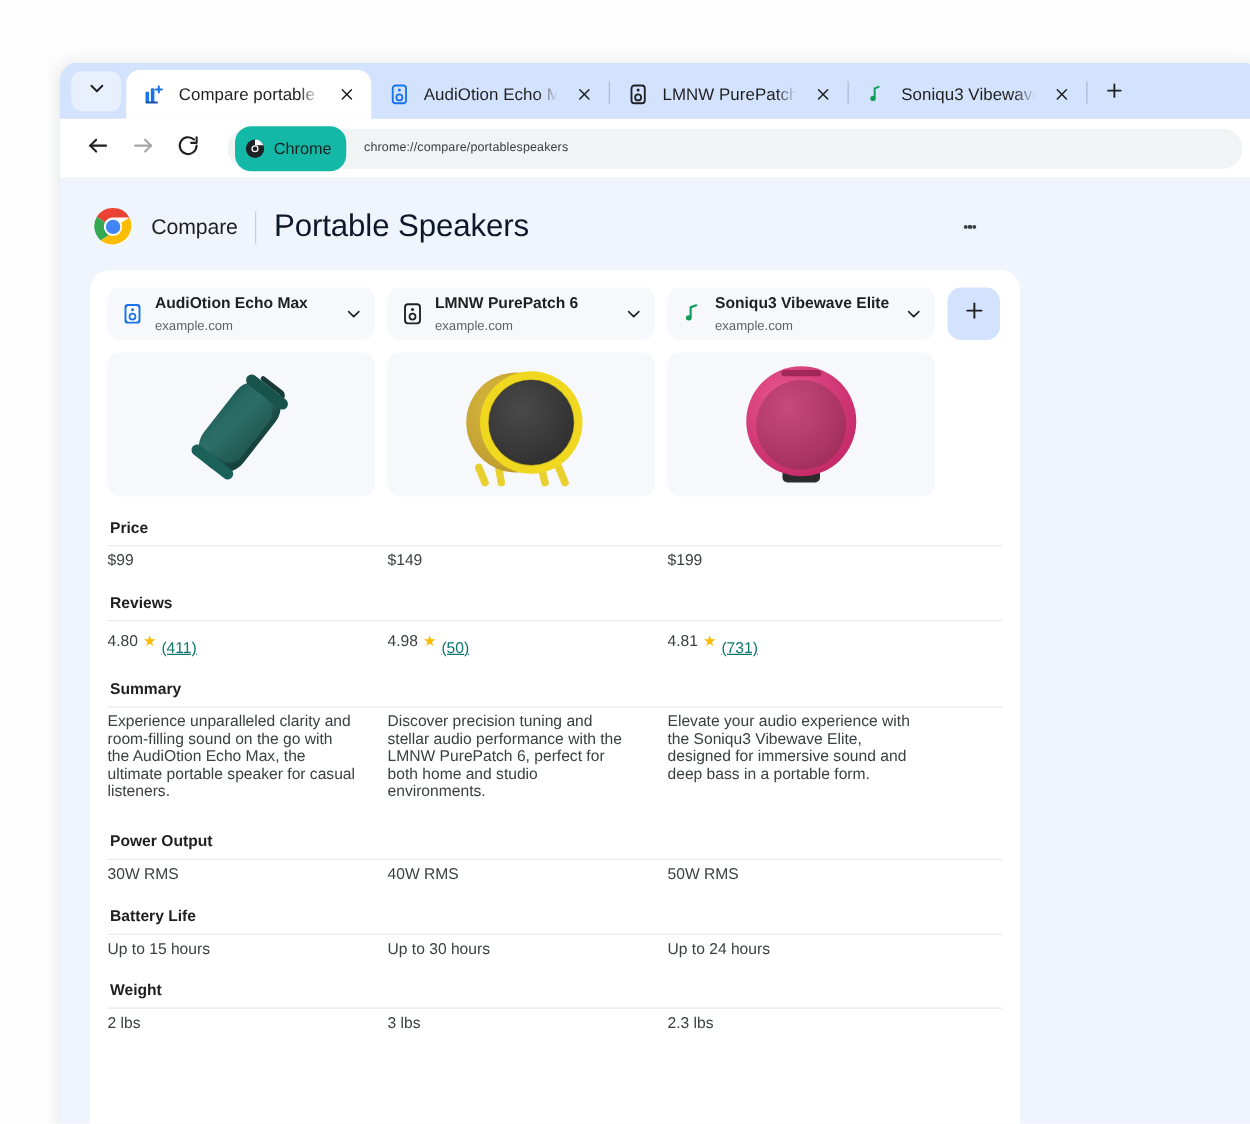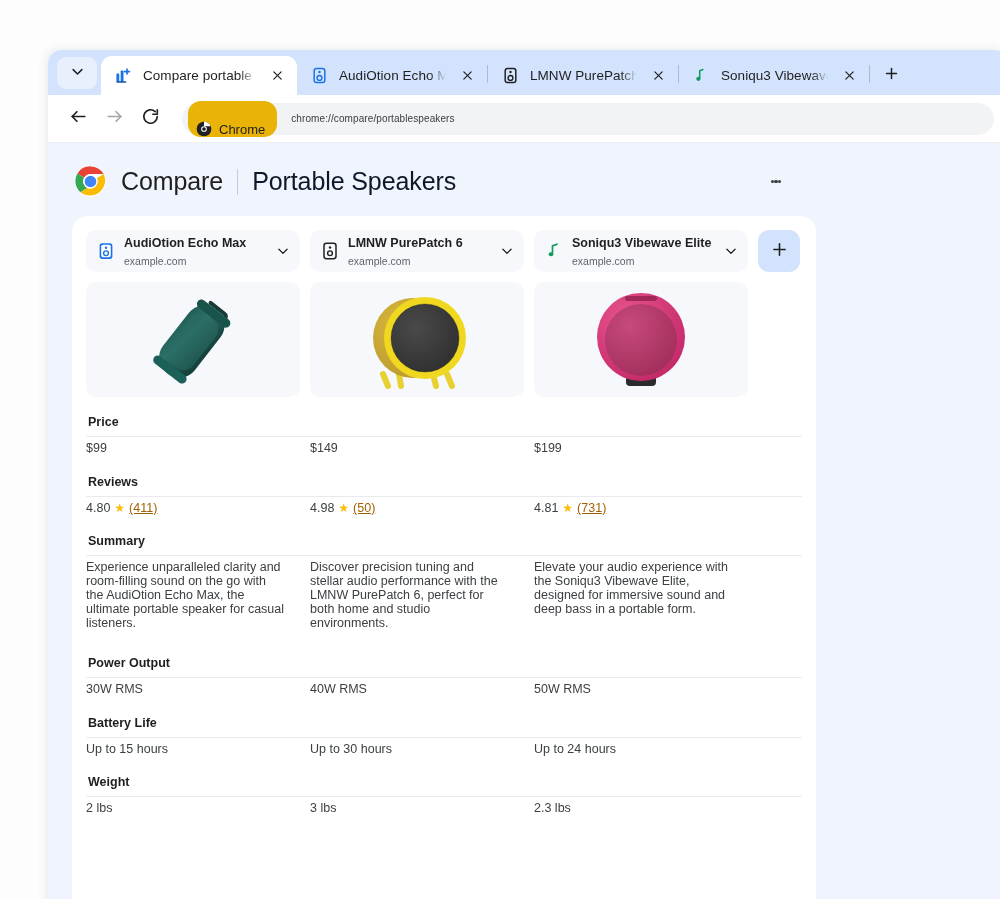--- a/index.html
+++ b/index.html
@@ -105,22 +105,22 @@
     height: 32px;
     margin-left: 12px;
     background: #f1f3f4;
     border-radius: 16px;
     display: flex; align-items: center;
     padding: 0 14px;
     gap: 0;
     cursor: text;
   }
   .omni-chip {
-    display: flex; align-items: flex-end; gap: 7px;
-    background: #eab308;
+    display: flex; align-items: center; gap: 7px;
+    background: #14b8a6;
     height: 36px;
     border-radius: 13px;
     padding: 0 12px 0 8px;
     margin-left: -8px;
   }
   .omni-chip .chrome-mini { width: 16px; height: 16px; }
   .omni-chip-label { font-size: 13px; color: #1f1f1f; font-weight: 500; }
   .omni-url { font-size: 10px; color: #3c4043; margin-left: 14px; letter-spacing: 0.1px; }
 
   
@@ -130,21 +130,21 @@
     position: relative;
     overflow: hidden;
   }
   .compare-header {
     display: flex; align-items: center;
     padding: 22px 26px 18px 26px;
     gap: 14px;
   }
   .chrome-logo { width: 33px; height: 33px; flex: 0 0 auto; }
   .compare-word {
-    font-size: 25px; color: #1f1f1f; letter-spacing: -0.1px; text-align: center;
+    font-size: 17px; color: #1f1f1f; letter-spacing: -0.1px; text-align: center;
   }
   .header-divider { width: 1px; height: 26px; background: #c6cdd9; }
   .page-subject {
     font-size: 25px; color: #0f172a; letter-spacing: -0.1px;
   }
   .header-spacer { flex: 1 1 auto; }
   .kebab-btn {
     width: 32px; height: 32px; margin-right: 190px;
     display: flex; align-items: center; justify-content: center;
     cursor: pointer; border-radius: 50%;
@@ -227,21 +227,21 @@
   }
   .spec-cell {
     width: 224px; flex: 0 0 224px;
     font-size: 12.5px; color: #3c4043;
     line-height: 15.6px;
     padding-right: 24px;
   }
   .spec-cell.summary { line-height: 14px; }
   .rating-cell { display: flex; align-items: center; gap: 4px; }
   .star { color: #fbbc04; font-size: 12px; line-height: 1; }
-  .review-link { color: #a16207; text-decoration: underline; cursor: pointer; }
+  .review-link { color: #0f766e; text-decoration: underline; cursor: pointer; margin-top: 10px; }
   .spec-block.tall .spec-values { padding-bottom: 8px; }
 </style>
 </head>
 <body>
 
 <div class="page-root">
   <div class="browser-window">
 
     <div class="tab-strip">
 

